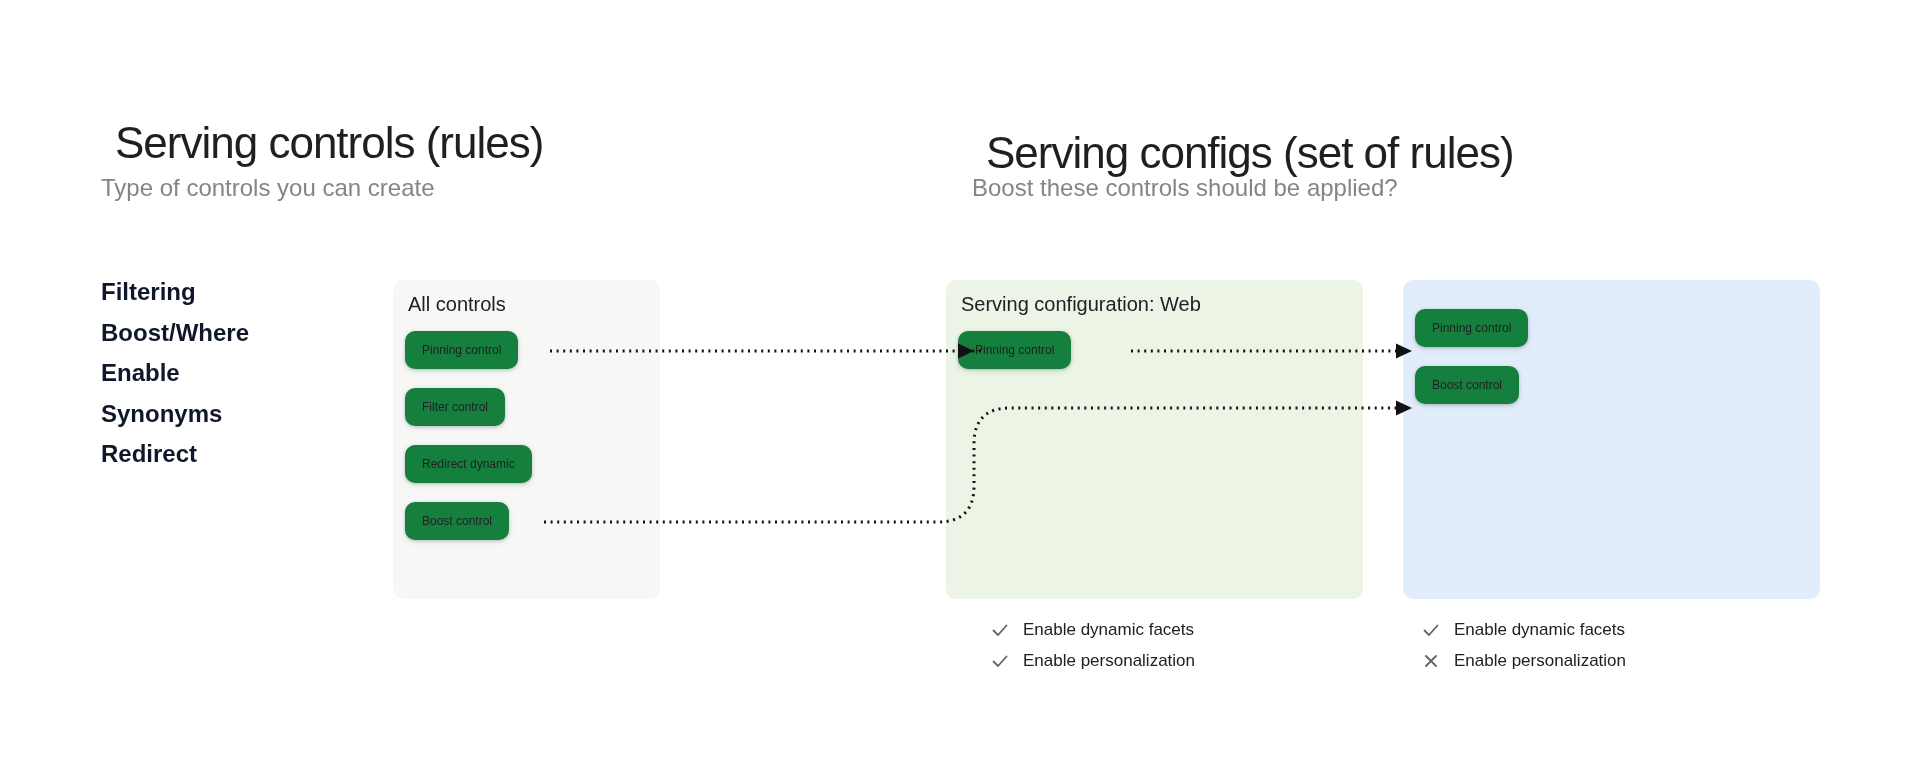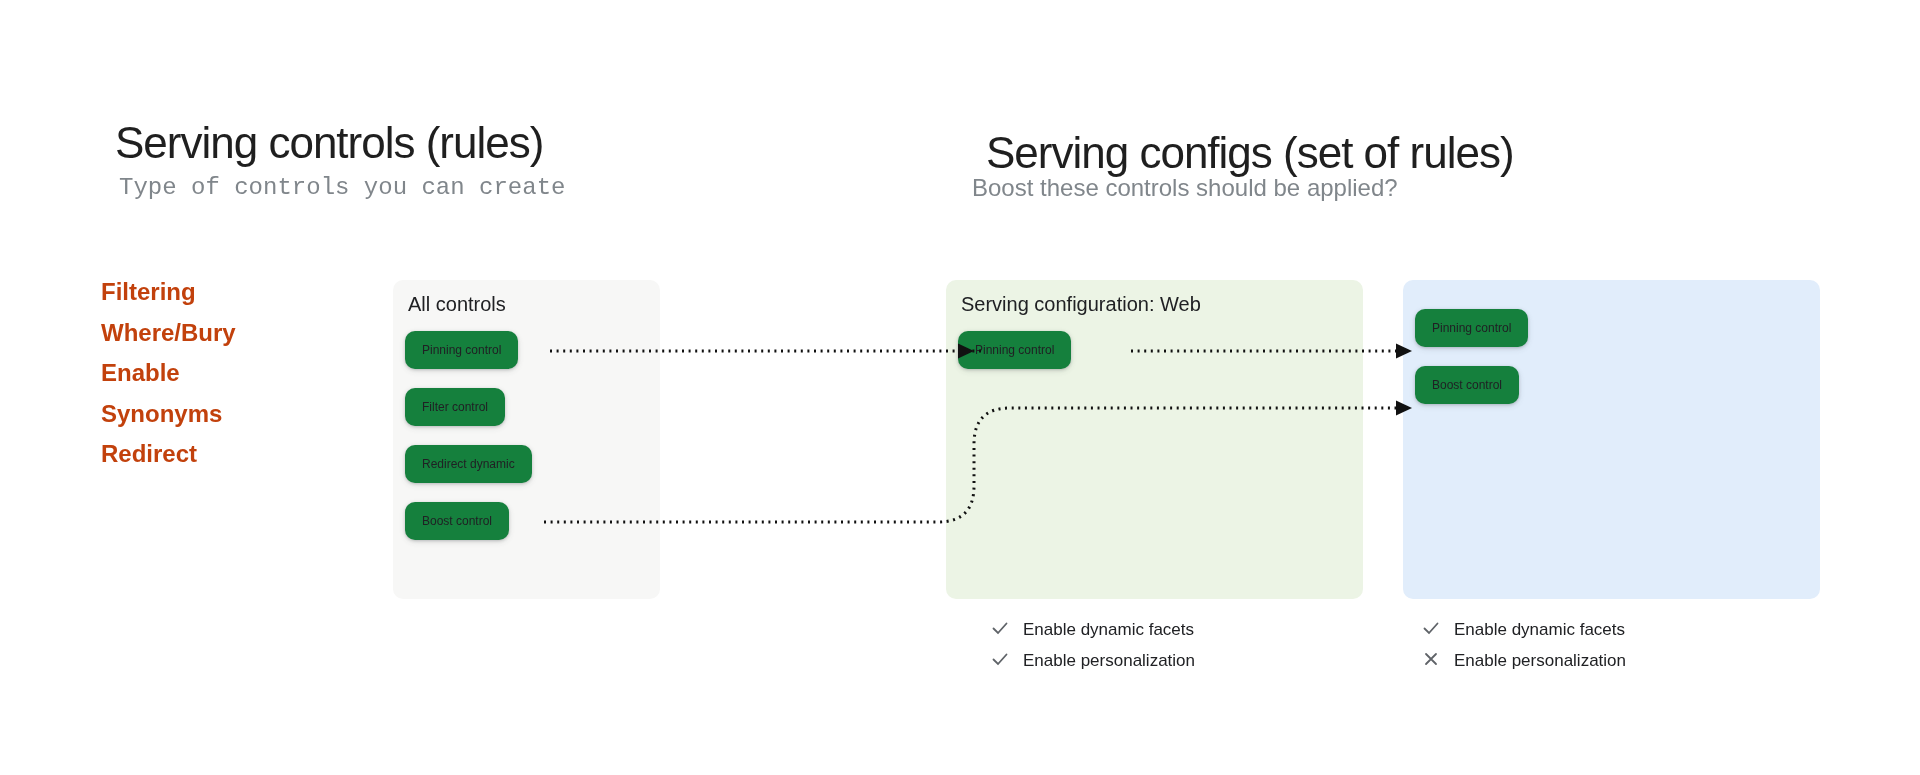--- a/index.html
+++ b/index.html
@@ -21,32 +21,32 @@
   }
   .t-left{left:99px;top:98px;}
   .t-right{left:970px;top:108px;}
   .subtitle{
     position:absolute;
     font-size:24px;
     font-weight:400;
     color:#80868b;
     line-height:1.3;
   }
-  .s-left{left:119px;top:172px;font-family:Liberation Mono, monospace;}
+  .s-left{left:101px;top:172px;}
   .s-right{left:972px;top:172px;}
   .control-types{
     position:absolute;
     left:101px;top:272px;
     margin:0;padding:0;
     list-style:none;
   }
   .control-types li{
     font-size:24px;
     font-weight:700;
-    color:#c2410c;
+    color:#0f172a;
     height:40.5px;
     line-height:40.5px;
   }
   .card{
     position:absolute;
     top:280px;
     height:319px;
     border-radius:10px;
     padding:12px;
     box-sizing:border-box;
@@ -86,21 +86,21 @@
   }
   .ahead{fill:#111111;}
   .footer{
     position:absolute;
     top:611px;
   }
   .footer-web{left:990px;}
   .footer-app{left:1421px;}
   .frow{
     display:flex;
-    align-items:flex-start;
+    align-items:center;
     gap:13px;
     height:24px;
     margin-top:7px;
   }
   .frow .ficon{flex:0 0 auto;display:block;}
   .ficon path{
     fill:none;
     stroke:#5f6368;
     stroke-width:1.8;
     stroke-linecap:round;
@@ -117,21 +117,21 @@
 <div class="page">
 
   <h1 class="title t-left">Serving controls (rules)</h1>
   <div class="subtitle s-left">Type of controls you can create</div>
 
   <h1 class="title t-right">Serving configs (set of rules)</h1>
   <div class="subtitle s-right">Boost these controls should be applied?</div>
 
   <ul class="control-types">
     <li>Filtering</li>
-    <li>Where/Bury</li>
+    <li>Boost/Where</li>
     <li>Enable</li>
     <li>Synonyms</li>
     <li>Redirect</li>
   </ul>
 
   <div class="card card-all">
     <div class="card-label">All controls</div>
     <div class="chips">
       <div class="chip">Pinning control</div>
       <div class="chip">Filter control</div>

